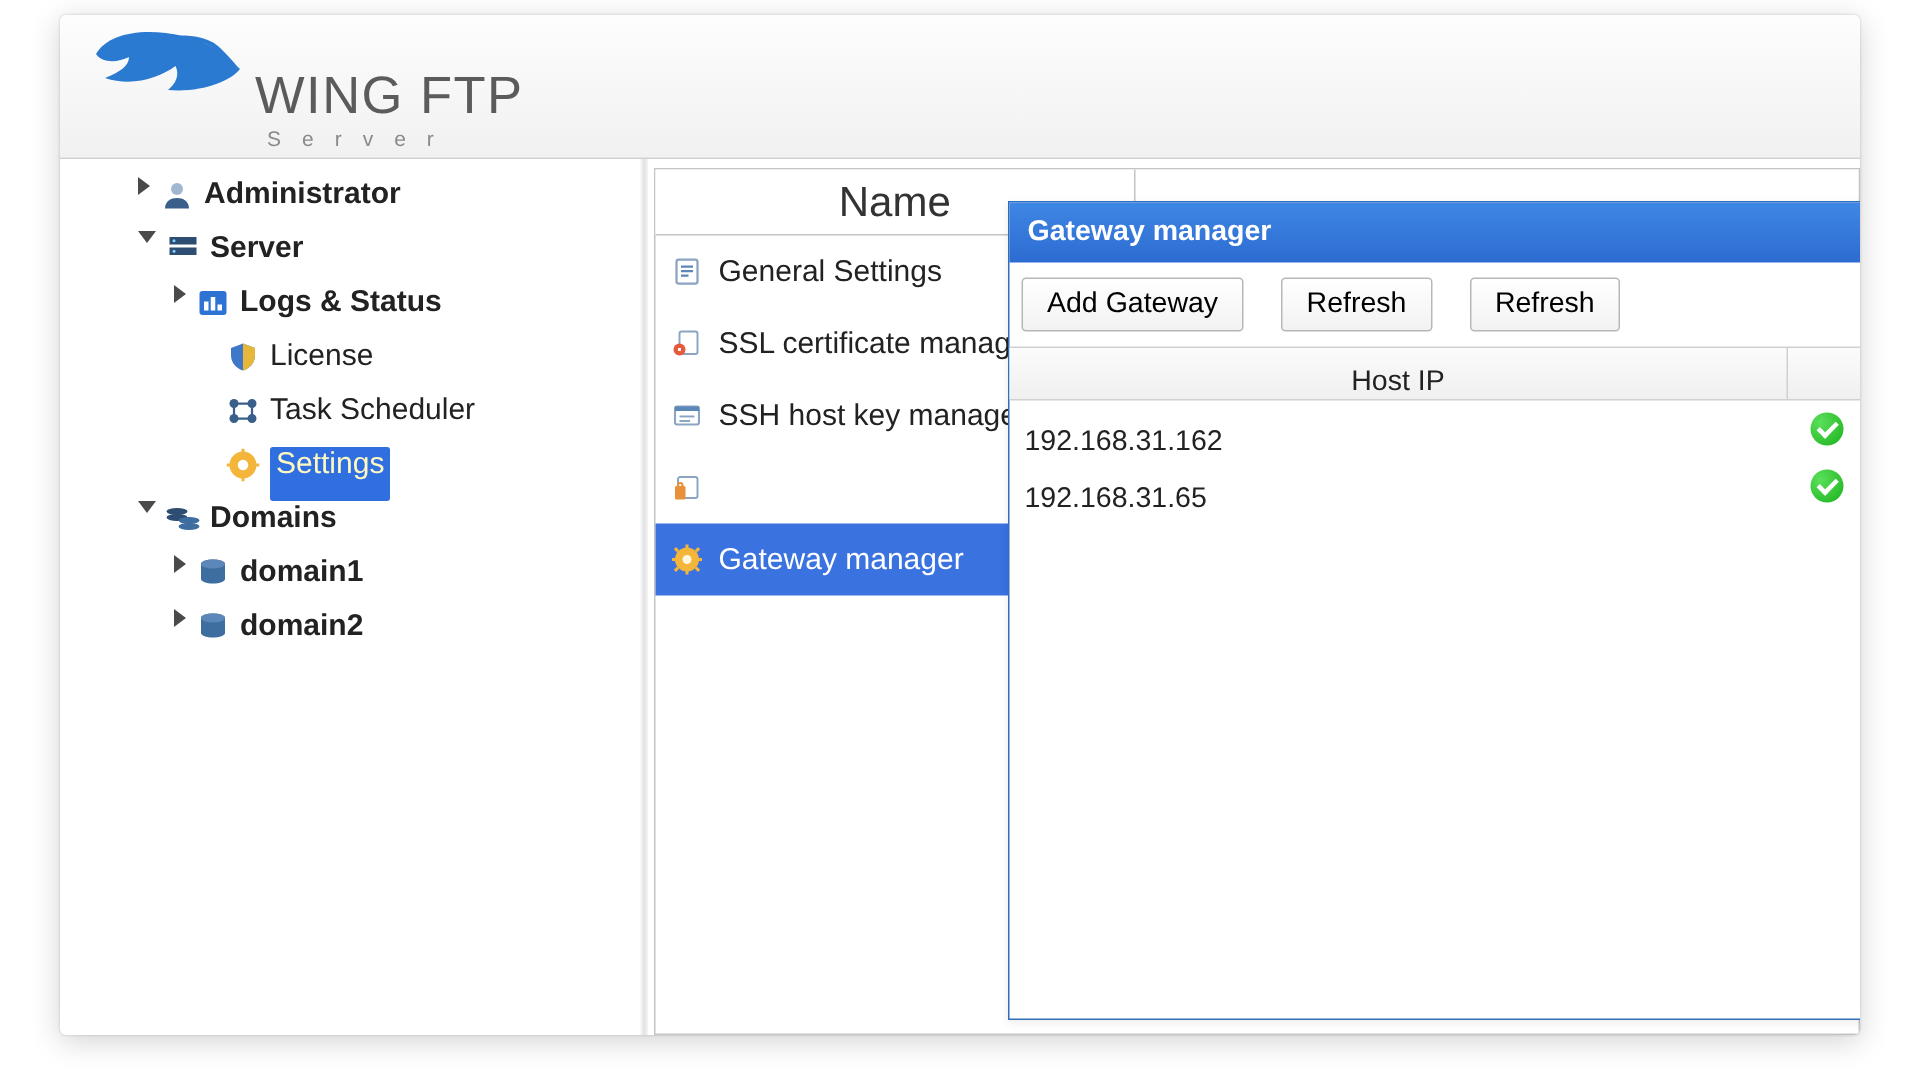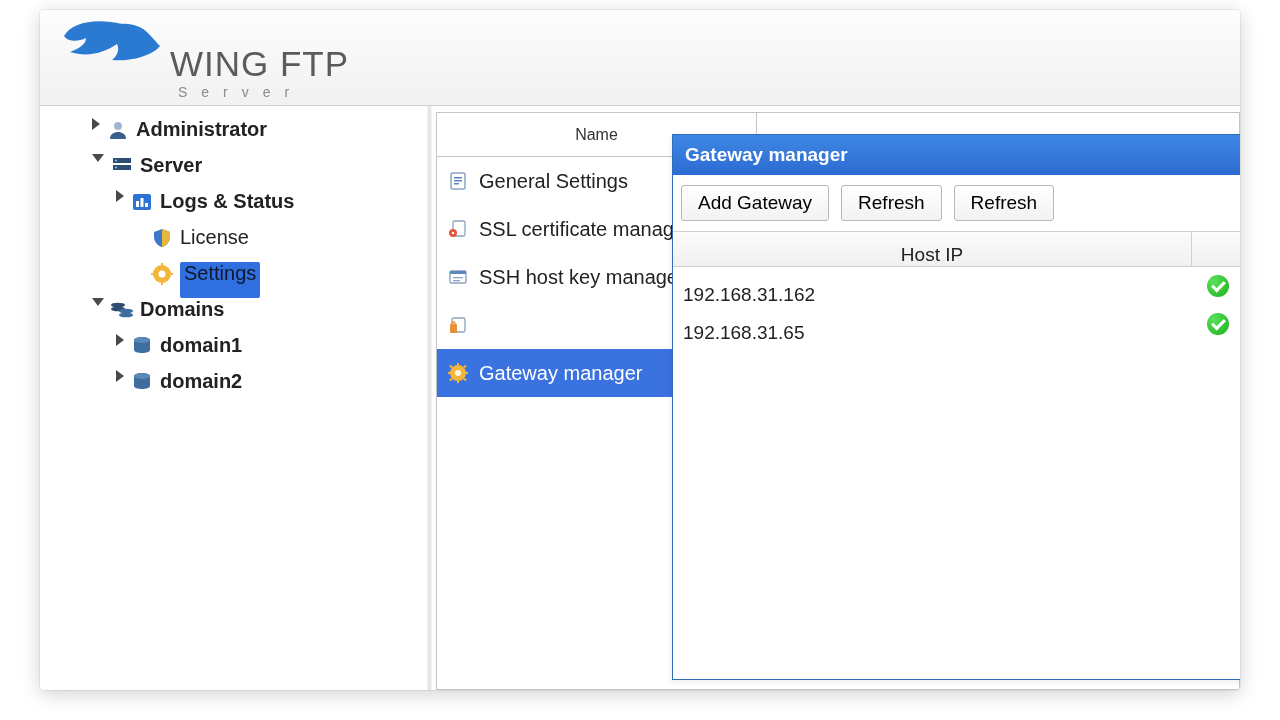--- a/index.html
+++ b/index.html
@@ -39,48 +39,48 @@
   .exp { width:0; height:0; display:inline-block; margin-right:6px; }
   .exp.right { border-top:6px solid transparent; border-bottom:6px solid transparent; border-left:8px solid #4a4a4a; }
   .exp.down { border-left:6px solid transparent; border-right:6px solid transparent; border-top:8px solid #4a4a4a; }
   .exp.none { width:14px; height:8px; }
   .lbl { font-size:20px; }
   .bold { font-weight:700; }
   .lvl0 { padding-left:52px; }
   .lvl1 { padding-left:76px; }
   .lvl2 { padding-left:90px; }
   .licon { display:inline-flex; align-items:center; justify-content:center; width:24px; height:24px; margin-right:6px; }
-  .sel .lbl { background:#2f6fe0; color:#0f172a; padding:0 4px; border-radius:2px; }
+  .sel .lbl { background:#2f6fe0; color:#fef9c3; padding:0 4px; border-radius:2px; }
 
   
   .listpanel {
     position:absolute; left:6px; top:6px; right:0; bottom:0;
     border:1px solid #c4c4c4;
   }
   .colhead {
     height:44px; border-bottom:1px solid #c4c4c4; display:flex; align-items:stretch;
-    font-size:16px; color:#333; background:#fff;
+    font-size:28px; color:#333; background:#fff;
   }
   .colhead .c1 { width:320px; display:flex; align-items:center; justify-content:center; border-right:1px solid #c4c4c4; }
   .colhead .c2 { flex:1; display:flex; align-items:center; justify-content:center; }
   .rows { }
   .row { display:flex; align-items:center; height:48px; padding-left:10px; font-size:20px; }
   .row.sel { background:#3a72e0; color:#fff; }
   .ricon { width:22px; height:22px; margin-right:10px; display:inline-flex; align-items:center; justify-content:center; }
 
   
   .dlg {
     position:absolute; left:632px; top:124px; width:574px; bottom:10px;
     background:#fff; border:1px solid #2f6fb9; box-shadow:-1px 2px 6px rgba(0,0,0,.08);
   }
   .dlg-title {
     height:40px; line-height:40px; padding-left:12px; color:#fff; font-weight:700; font-size:19px;
     background:linear-gradient(#3f87e4,#2c6bd1);
   }
-  .dlg-tools { padding:10px 8px; display:flex; gap:12px;align-items:flex-end; }
+  .dlg-tools { padding:10px 8px; display:flex; gap:25px;align-items:flex-end; }
   .dlg-btn {
     border:1px solid #b7b7b7; background:linear-gradient(#fff,#f2f2f2);
     padding:6px 16px; font-size:19px; border-radius:3px; cursor:pointer;
     box-shadow:0 1px 0 #fff inset;
   }
   .grid-head {
     display:flex; border-top:1px solid #d0d0d0; border-bottom:1px solid #d0d0d0;
     background:linear-gradient(#fbfbfb,#f0f0f0);
     height:36px; align-items:center; font-size:19px;
   }
@@ -159,20 +159,33 @@
         </li>
         <li class="lvl2">
           <span class="exp none"></span>
           <span class="licon">
             <svg width="20" height="20" viewBox="0 0 20 20">
                 <path d="M10 1 L18 4 V9 C18 14 14 18 10 19 C6 18 2 14 2 9 V4 Z" fill="#3f78c8"></path>
                 <path d="M10 1 L18 4 V9 C18 14 14 18 10 19 Z" fill="#e6b73a"></path>
               </svg>
           </span>
           <span class="lbl">License</span>
+        </li>
+        <li class="lvl2">
+          <span class="exp none"></span>
+          <span class="licon">
+            <svg width="22" height="20" viewBox="0 0 22 20">
+                <circle cx="5" cy="5" r="3" fill="#3a5f8a"></circle>
+                <circle cx="17" cy="5" r="3" fill="#3a5f8a"></circle>
+                <circle cx="5" cy="15" r="3" fill="#3a5f8a"></circle>
+                <circle cx="17" cy="15" r="3" fill="#3a5f8a"></circle>
+                <path d="M5 5 H17 M5 15 H17 M5 5 V15 M17 5 V15" stroke="#3a5f8a" stroke-width="1.5"></path>
+              </svg>
+          </span>
+          <span class="lbl">Task Scheduler</span>
         </li>
         <li class="lvl2 sel">
           <span class="exp none"></span>
           <span class="licon">
             <svg width="22" height="22" viewBox="0 0 22 22">
                 <circle cx="11" cy="11" r="9" fill="#f3b53a"></circle>
                 <circle cx="11" cy="11" r="3.5" fill="#fff"></circle>
                 <g fill="#f3b53a">
                   <rect x="10" y="0" width="2" height="4"></rect>
                   <rect x="10" y="18" width="2" height="4"></rect>

